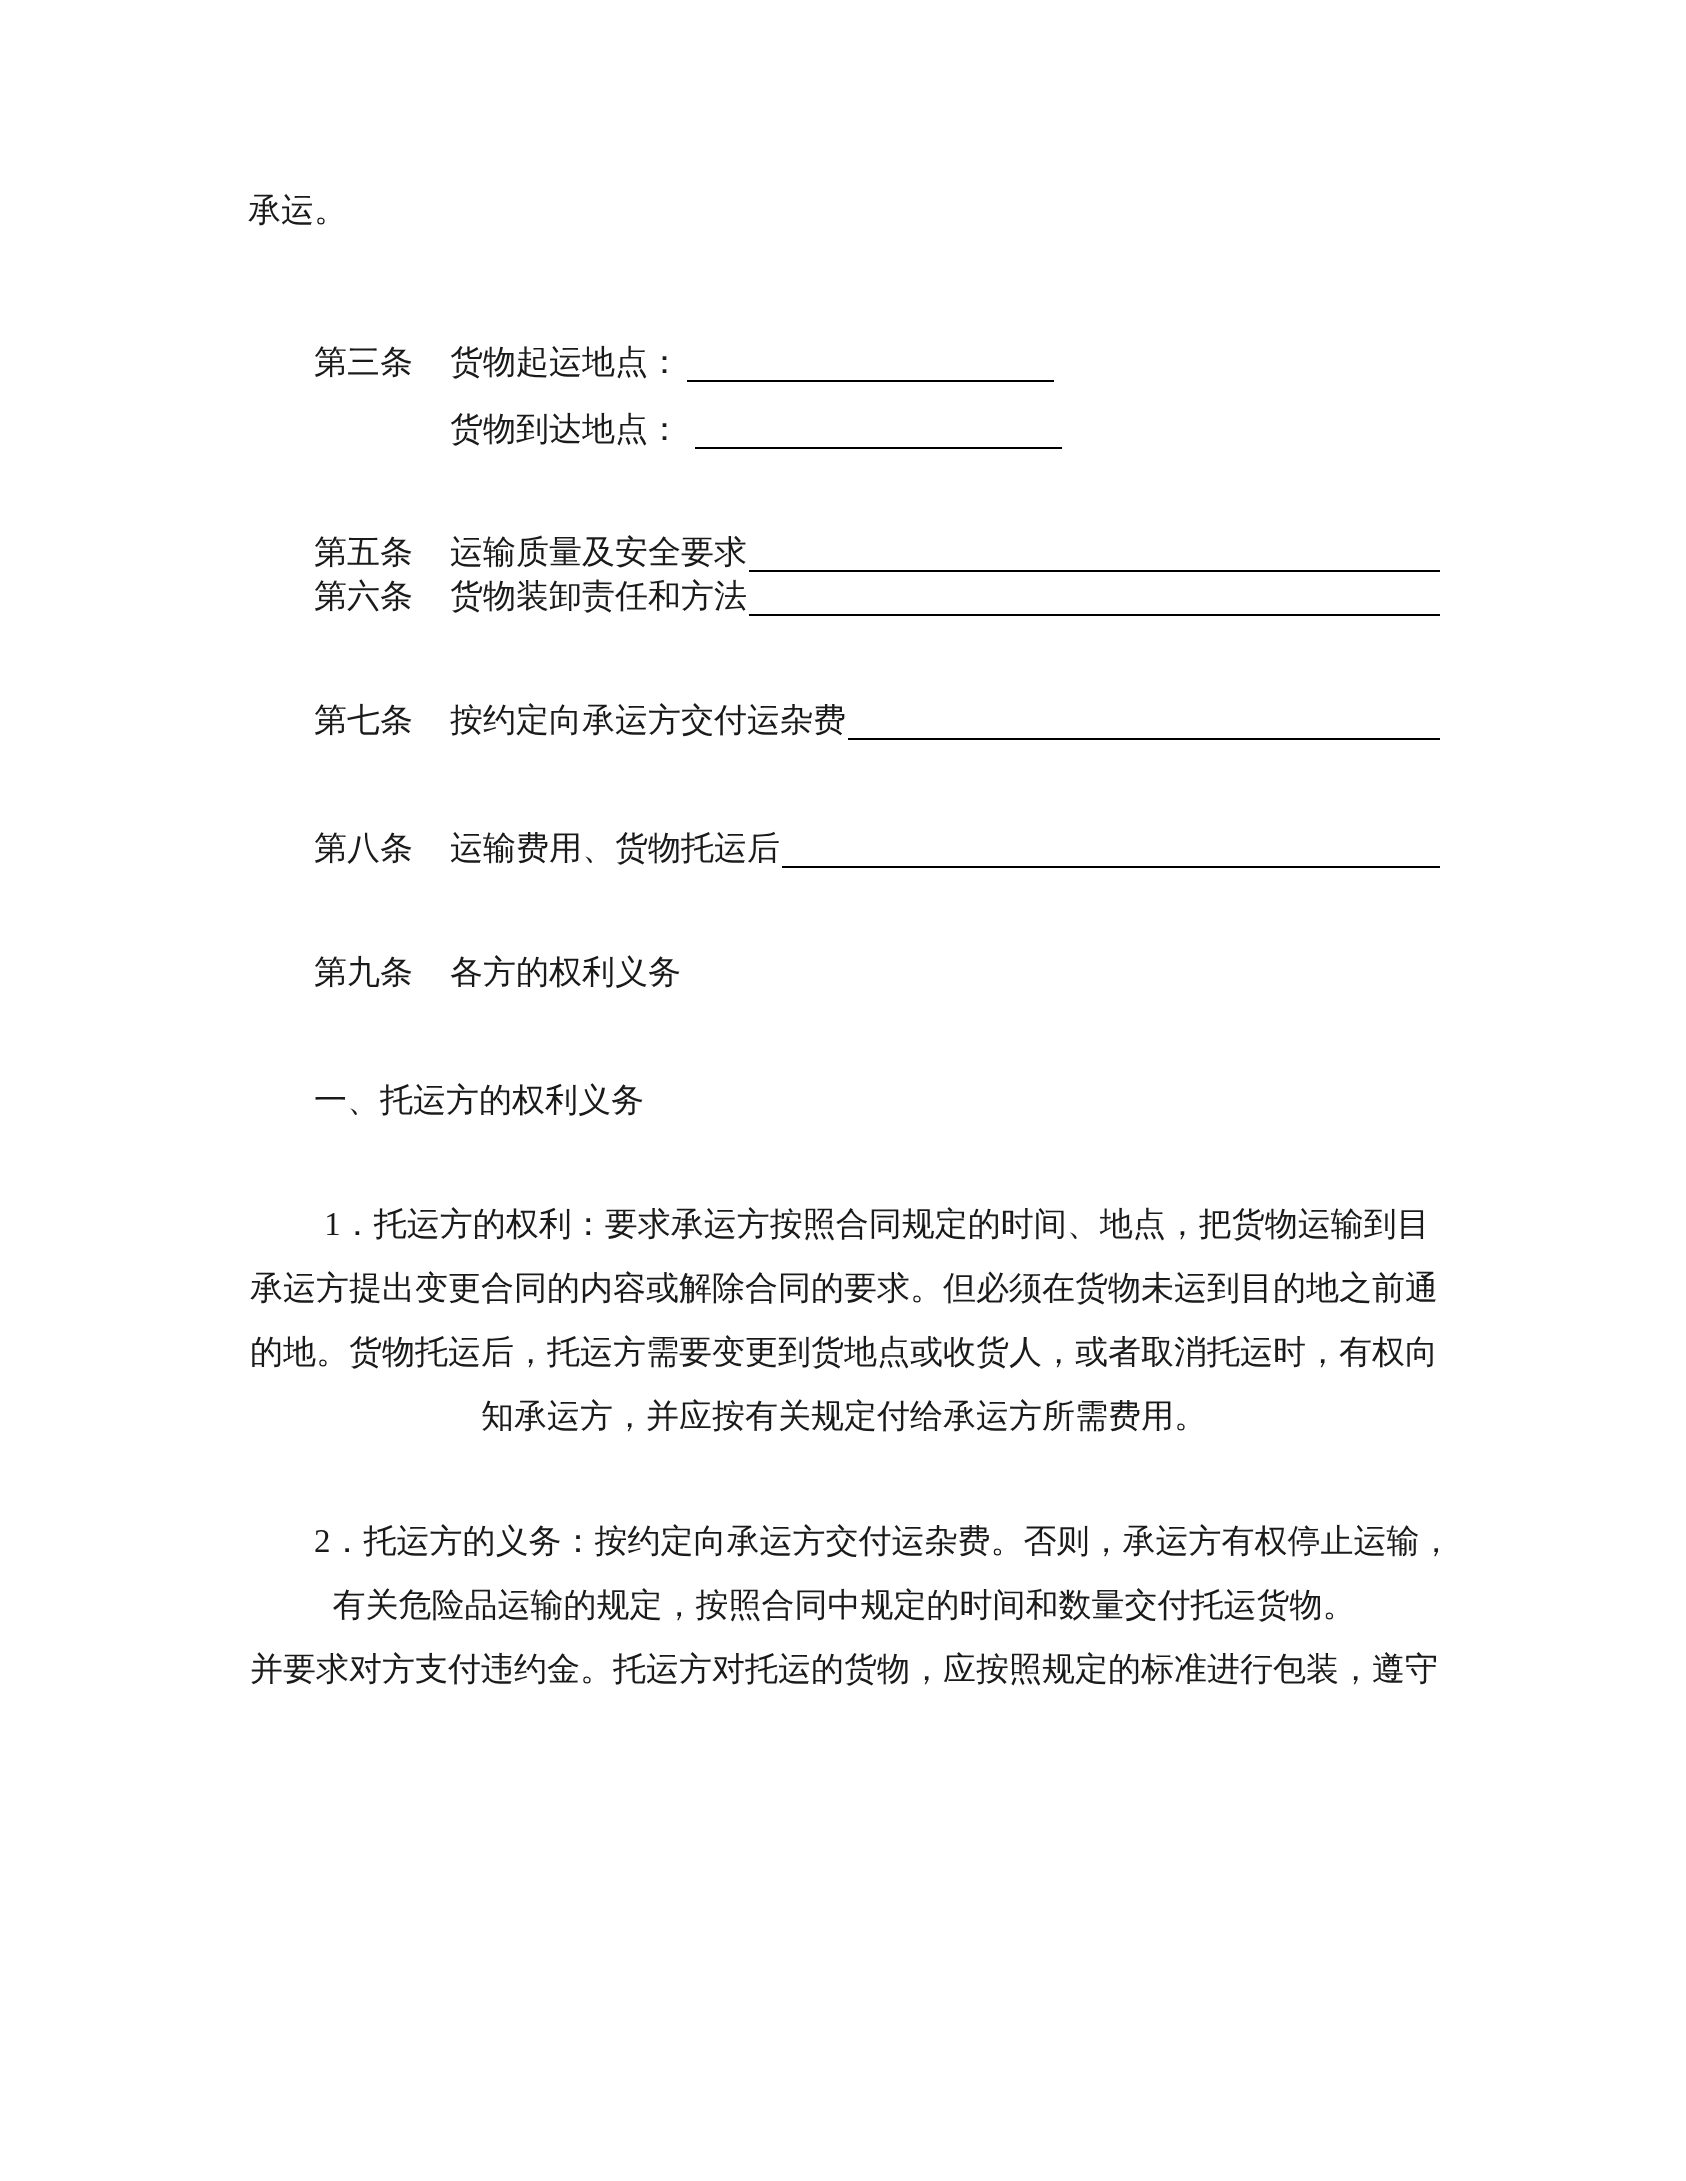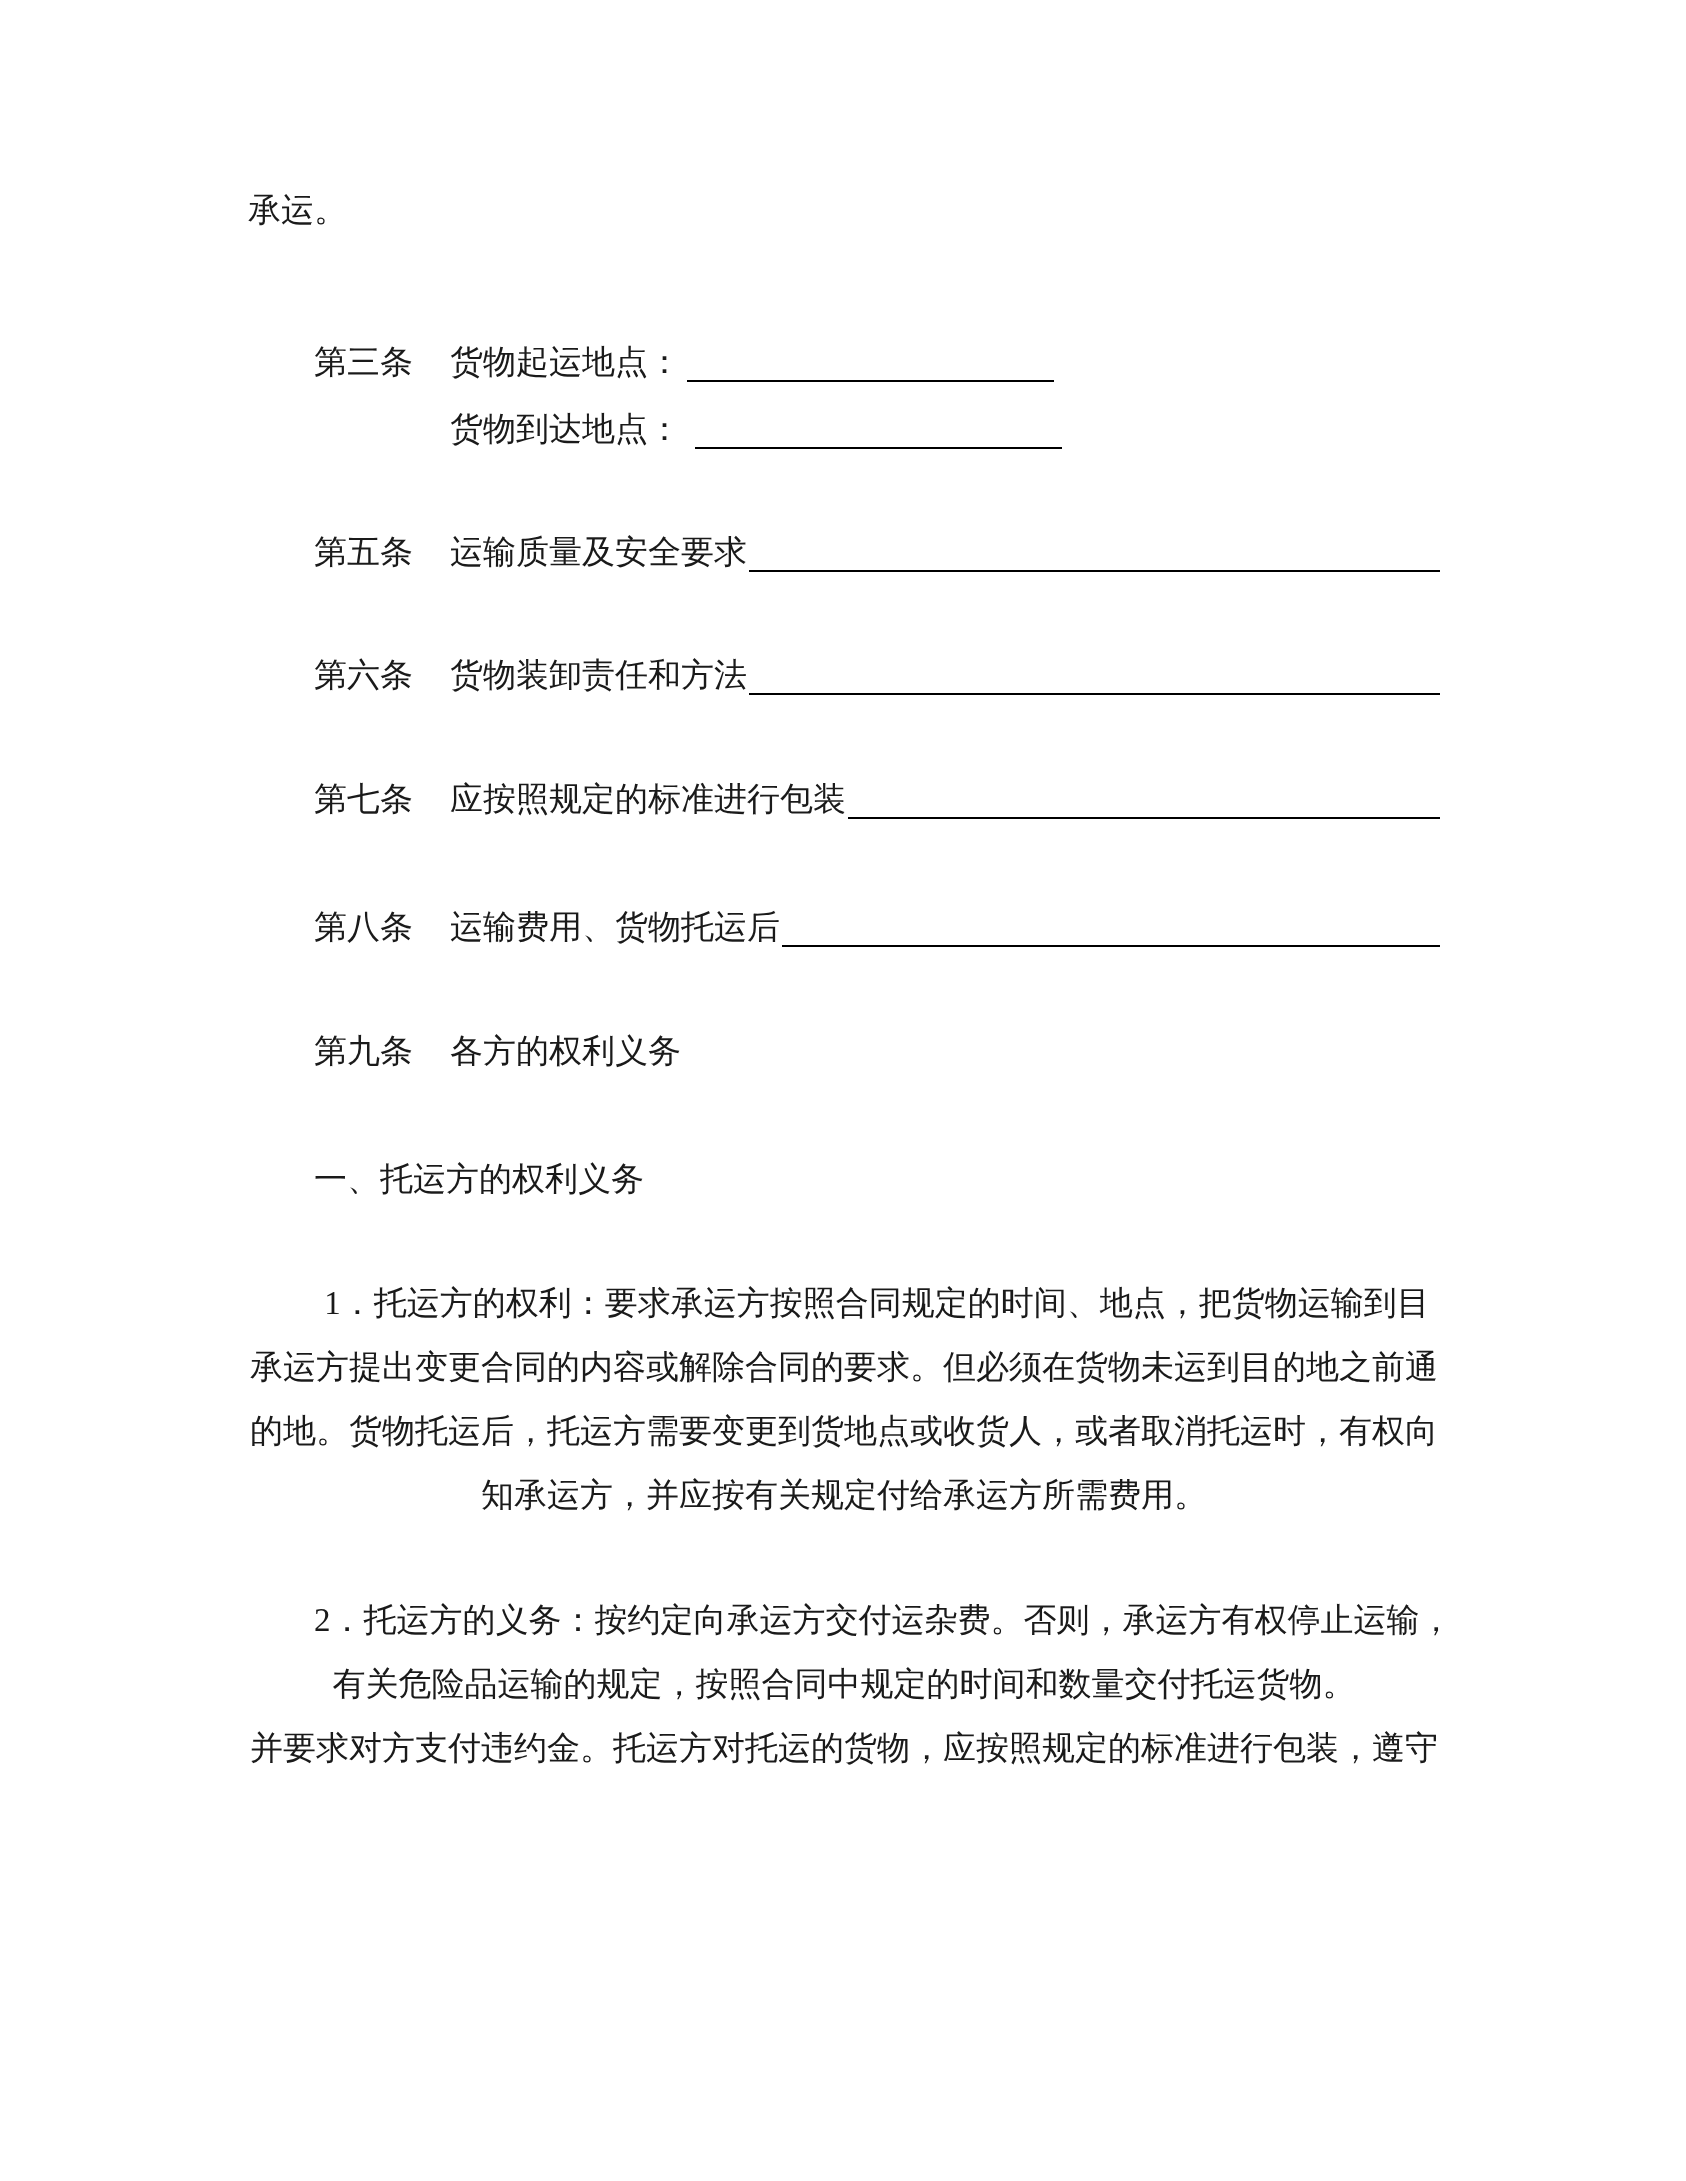--- a/index.html
+++ b/index.html
@@ -53,21 +53,21 @@
     margin-left: 1.8px;
   }
   .row.second {
     padding-left: 136px;
   }
   .mt-art3   { margin-top: 108px; }
   .mt-row3b  { margin-top: 23px; gap: 8px; }
   .mt-art4   { margin-top: 92px; }
   .mt-row4b  { margin-top: 20px; }
   .mt-art5   { margin-top: 79px; }
-  .mt-art6   { margin-top: 79px; }
+  .mt-art6   { }
   .mt-art7   { margin-top: 80px; }
   .mt-art8   { margin-top: 84px; }
   .mt-art9   { margin-top: 80px; }
   .subheading {
     margin-top: 84px;
     padding-left: 66px;
     line-height: 44px;
     white-space: nowrap;
   }
   .paragraph {
@@ -118,21 +118,21 @@
       <div class="row">
         <span class="term">第六条</span>
         <span class="label">货物装卸责任和方法</span>
         <span class="blank fill"></span>
       </div>
     </div>
 
     <div class="article mt-art7">
       <div class="row">
         <span class="term">第七条</span>
-        <span class="label">应按照规定的标准进行包装</span>
+        <span class="label">按约定向承运方交付运杂费</span>
         <span class="blank fill"></span>
       </div>
     </div>
 
     <div class="article mt-art8">
       <div class="row">
         <span class="term">第八条</span>
         <span class="label">运输费用、货物托运后</span>
         <span class="blank fill"></span>
       </div>

